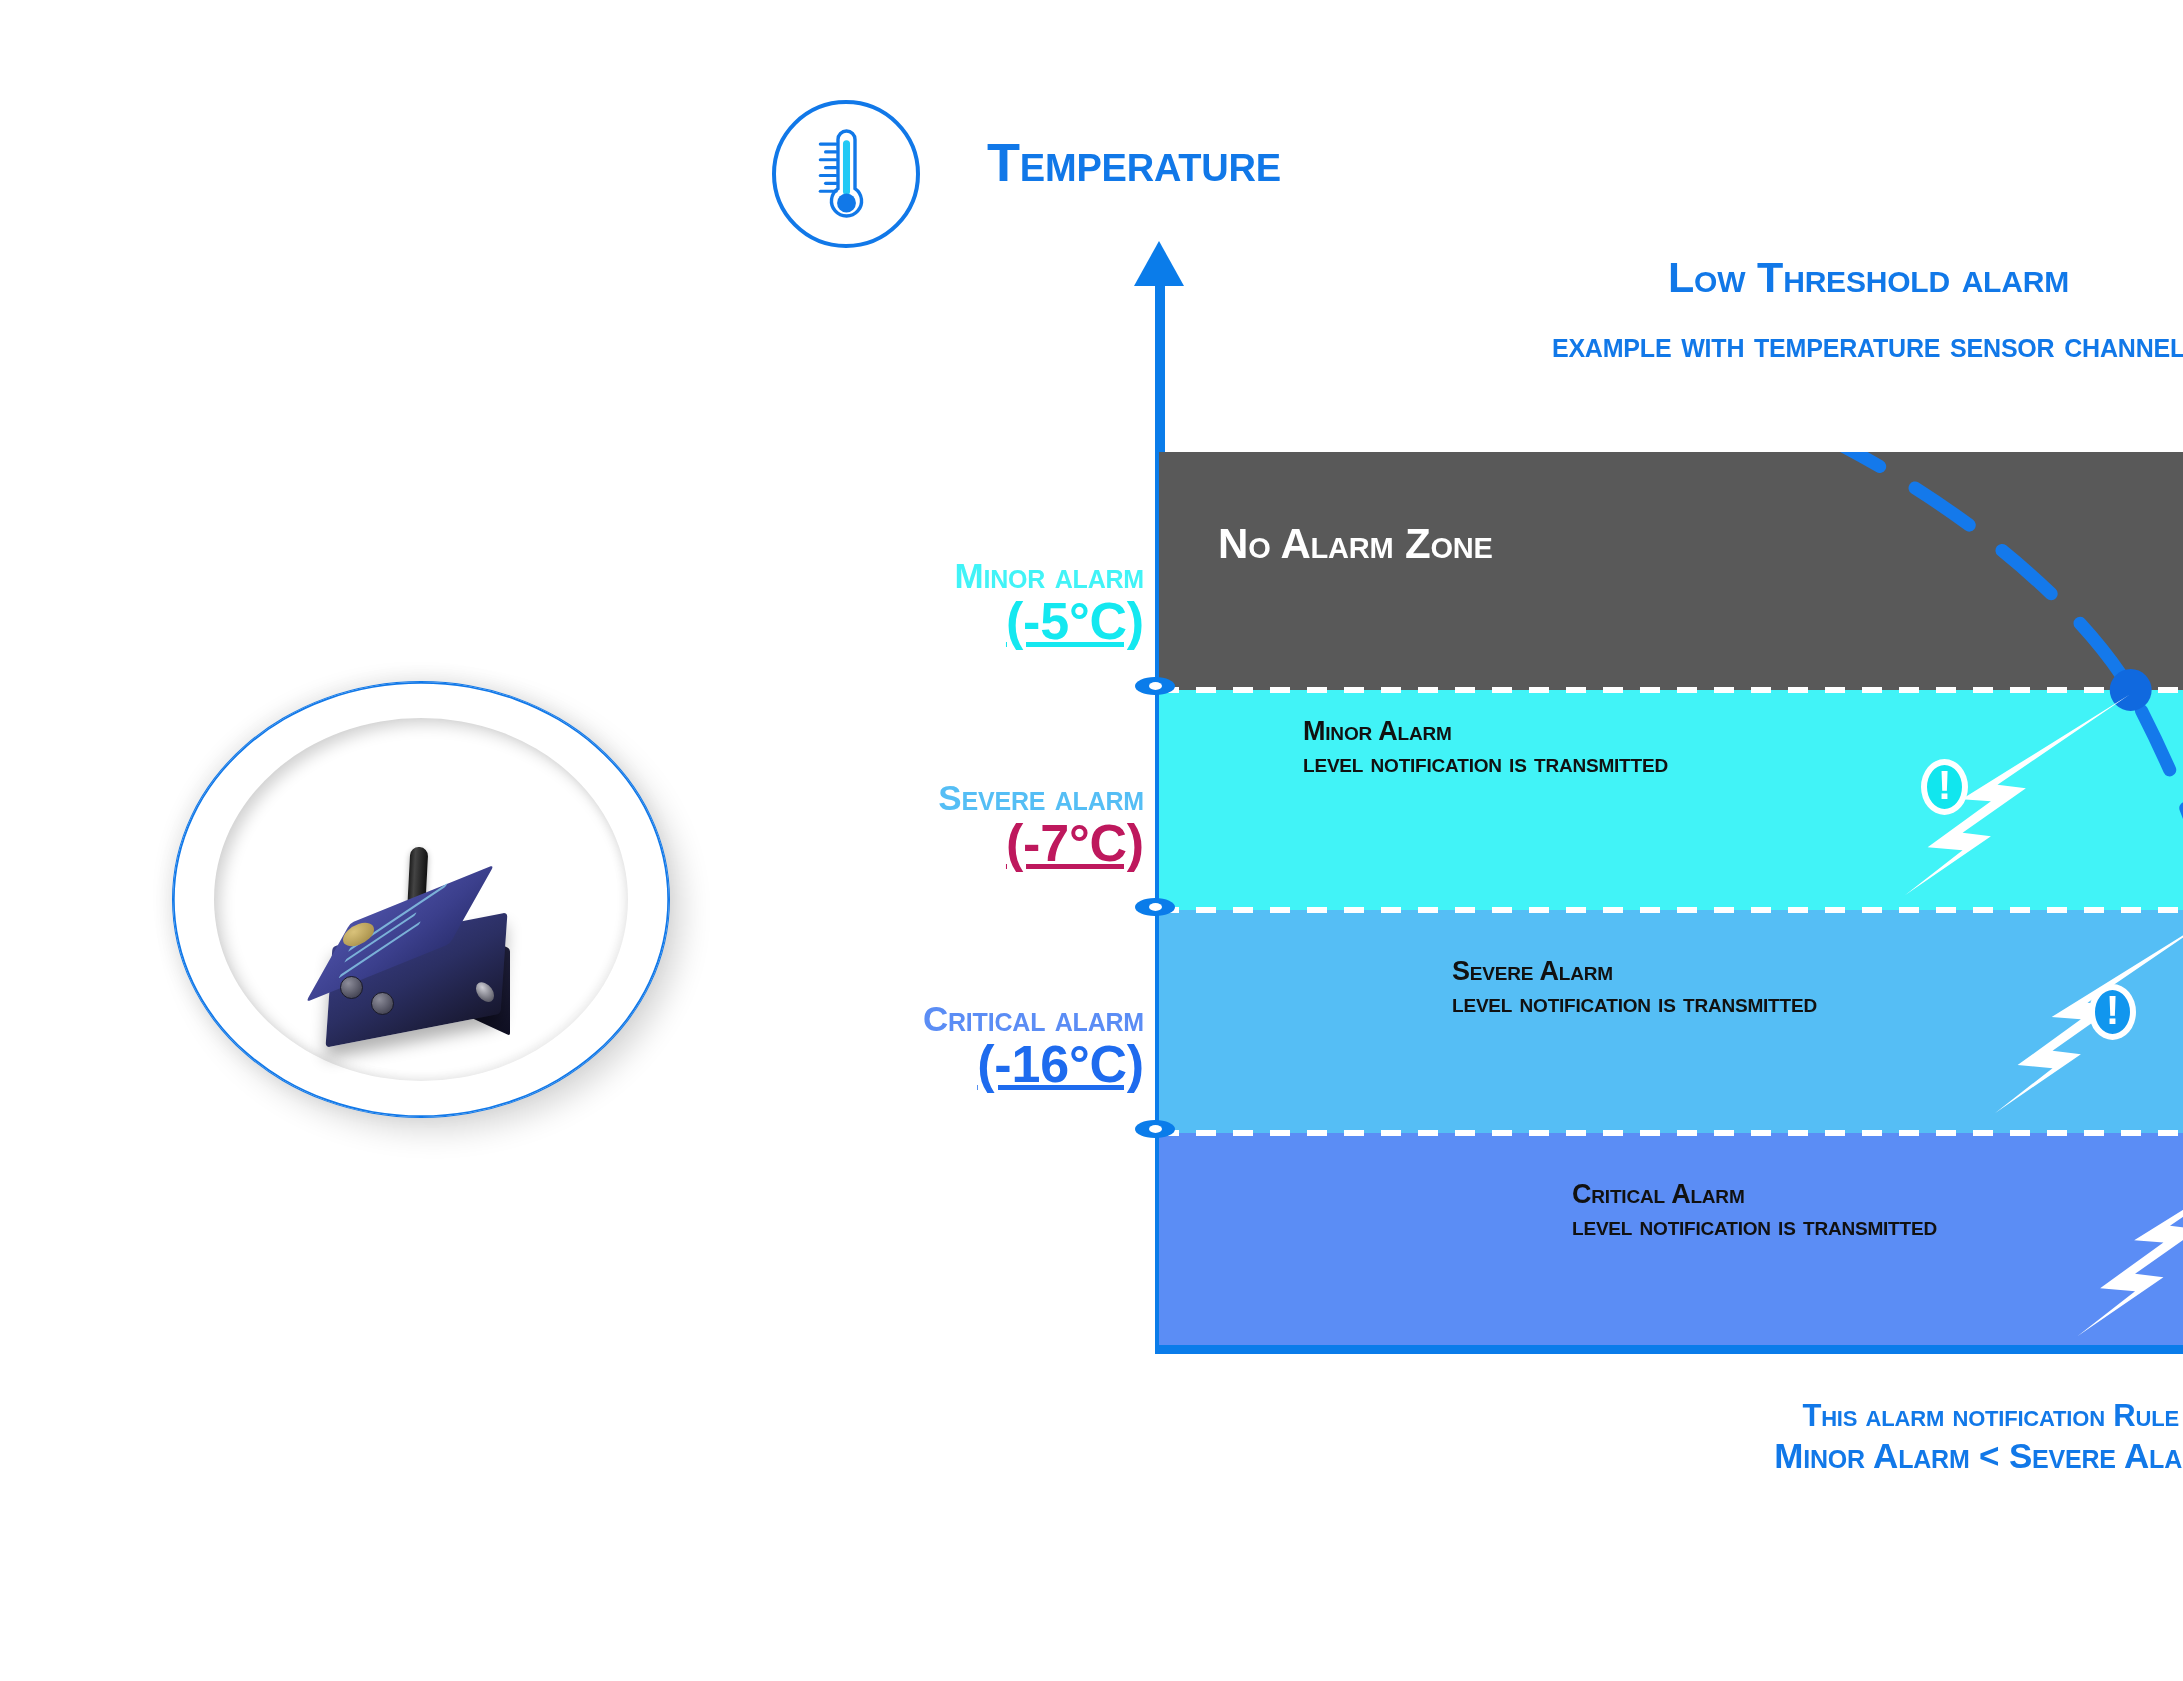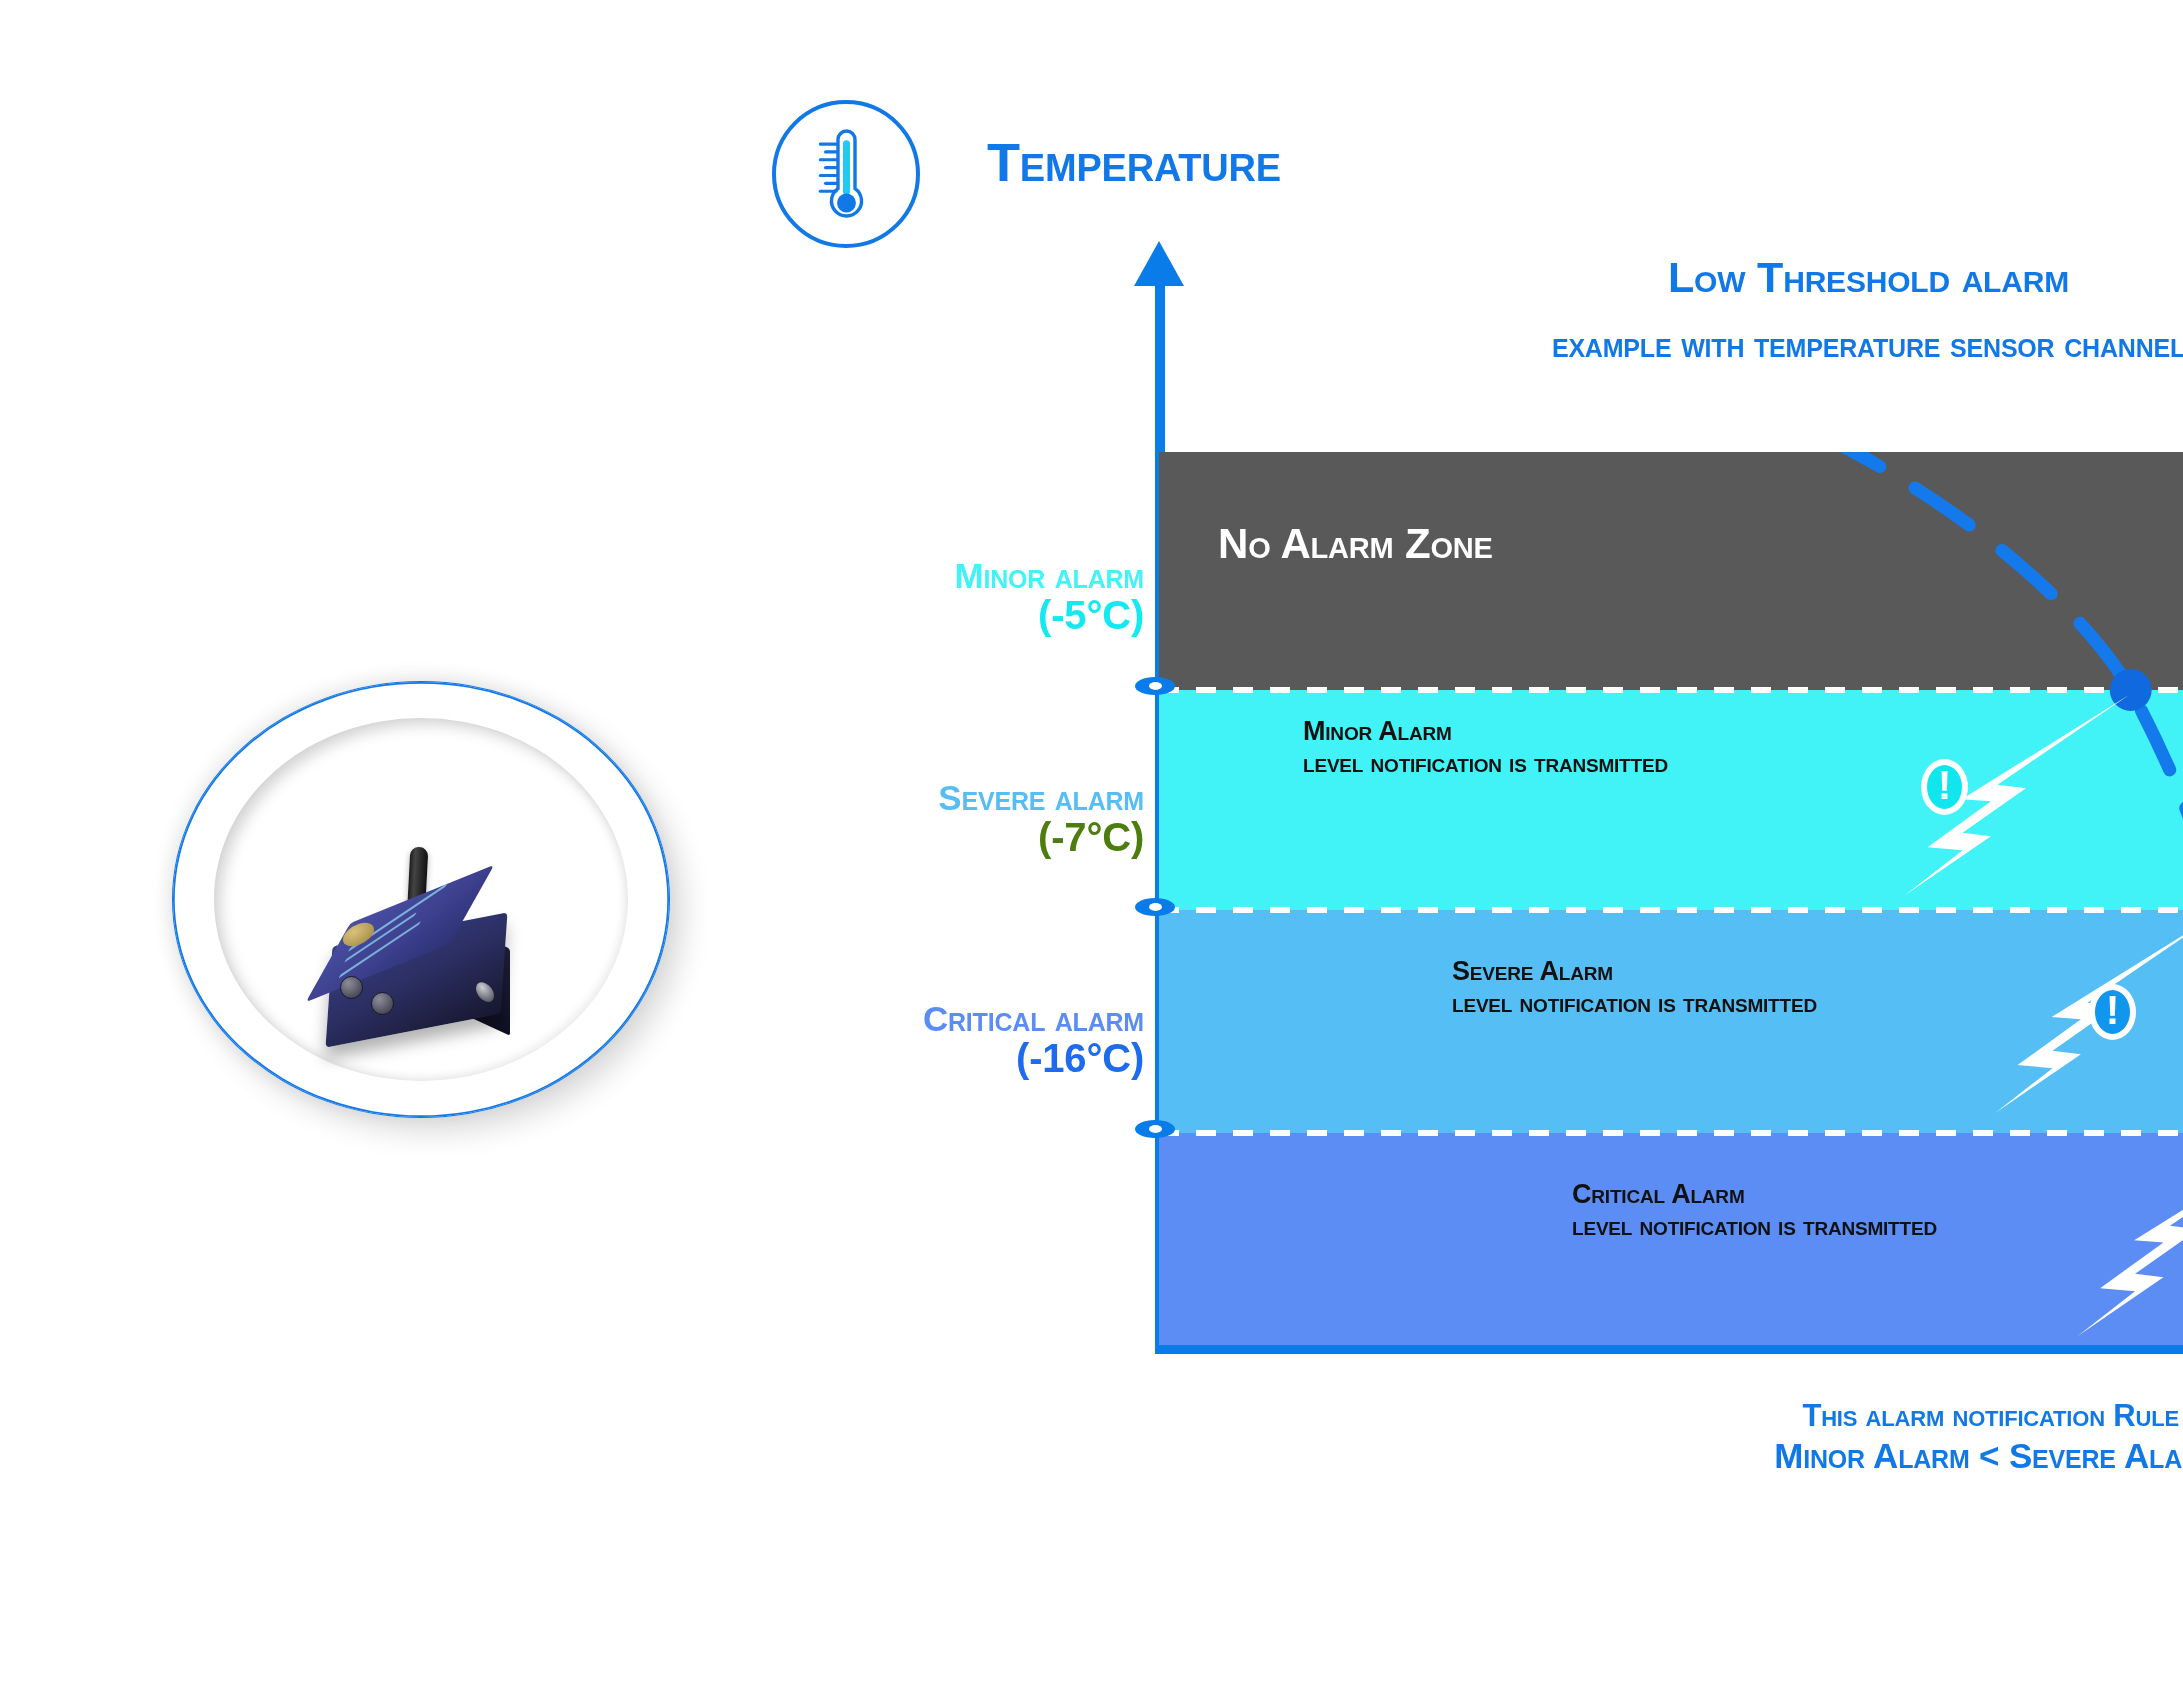--- a/index.html
+++ b/index.html
@@ -141,29 +141,29 @@
     content:""; position:absolute; left:13.5px; top:5.2px; width:13px; height:7.9px;
     border-radius:50%; background:#ffffff;
   }
   #tick-minor    { top:677px; }
   #tick-severe   { top:898px; }
   #tick-critical { top:1120px; }
 
   
   .thr-label { position:absolute; text-align:right; width:463px; left:681px; }
   .thr-label .name { font-size:35px; display:block; line-height:1.02; }
-  .thr-label .val  { font-size:40px; display:block; line-height:1.05; }
+  .thr-label .val  { font-size:52px; display:block; line-height:1.05;text-decoration:underline; }
   #label-minor    { top:558px; }
   #label-severe   { top:780px; }
   #label-critical { top:1001px; }
   #label-minor .name, #label-minor .val       { color:#41F3F7; }
   #label-severe .name, #label-severe .val     { color:#55BEF5; }
   #label-critical .name, #label-critical .val { color:#5B8DF5; }
   #label-minor .val    { color:#14E8F0; }
-  #label-severe .val   { color:#4d7c0f; }
+  #label-severe .val   { color:#be185d; }
   #label-critical .val { color:#1E6BEE; }
 
   
   #no-alarm-zone-label {
     position:absolute; left:1218px; top:520px;
     font-size:42px; color:#ffffff;
   }
   .zone-note { position:absolute; }
   .zone-note .t1 { display:block; font-size:27px; color:#111; line-height:1.18; }
   .zone-note .t2 { display:block; font-size:27px; color:#111; line-height:1.18; }

